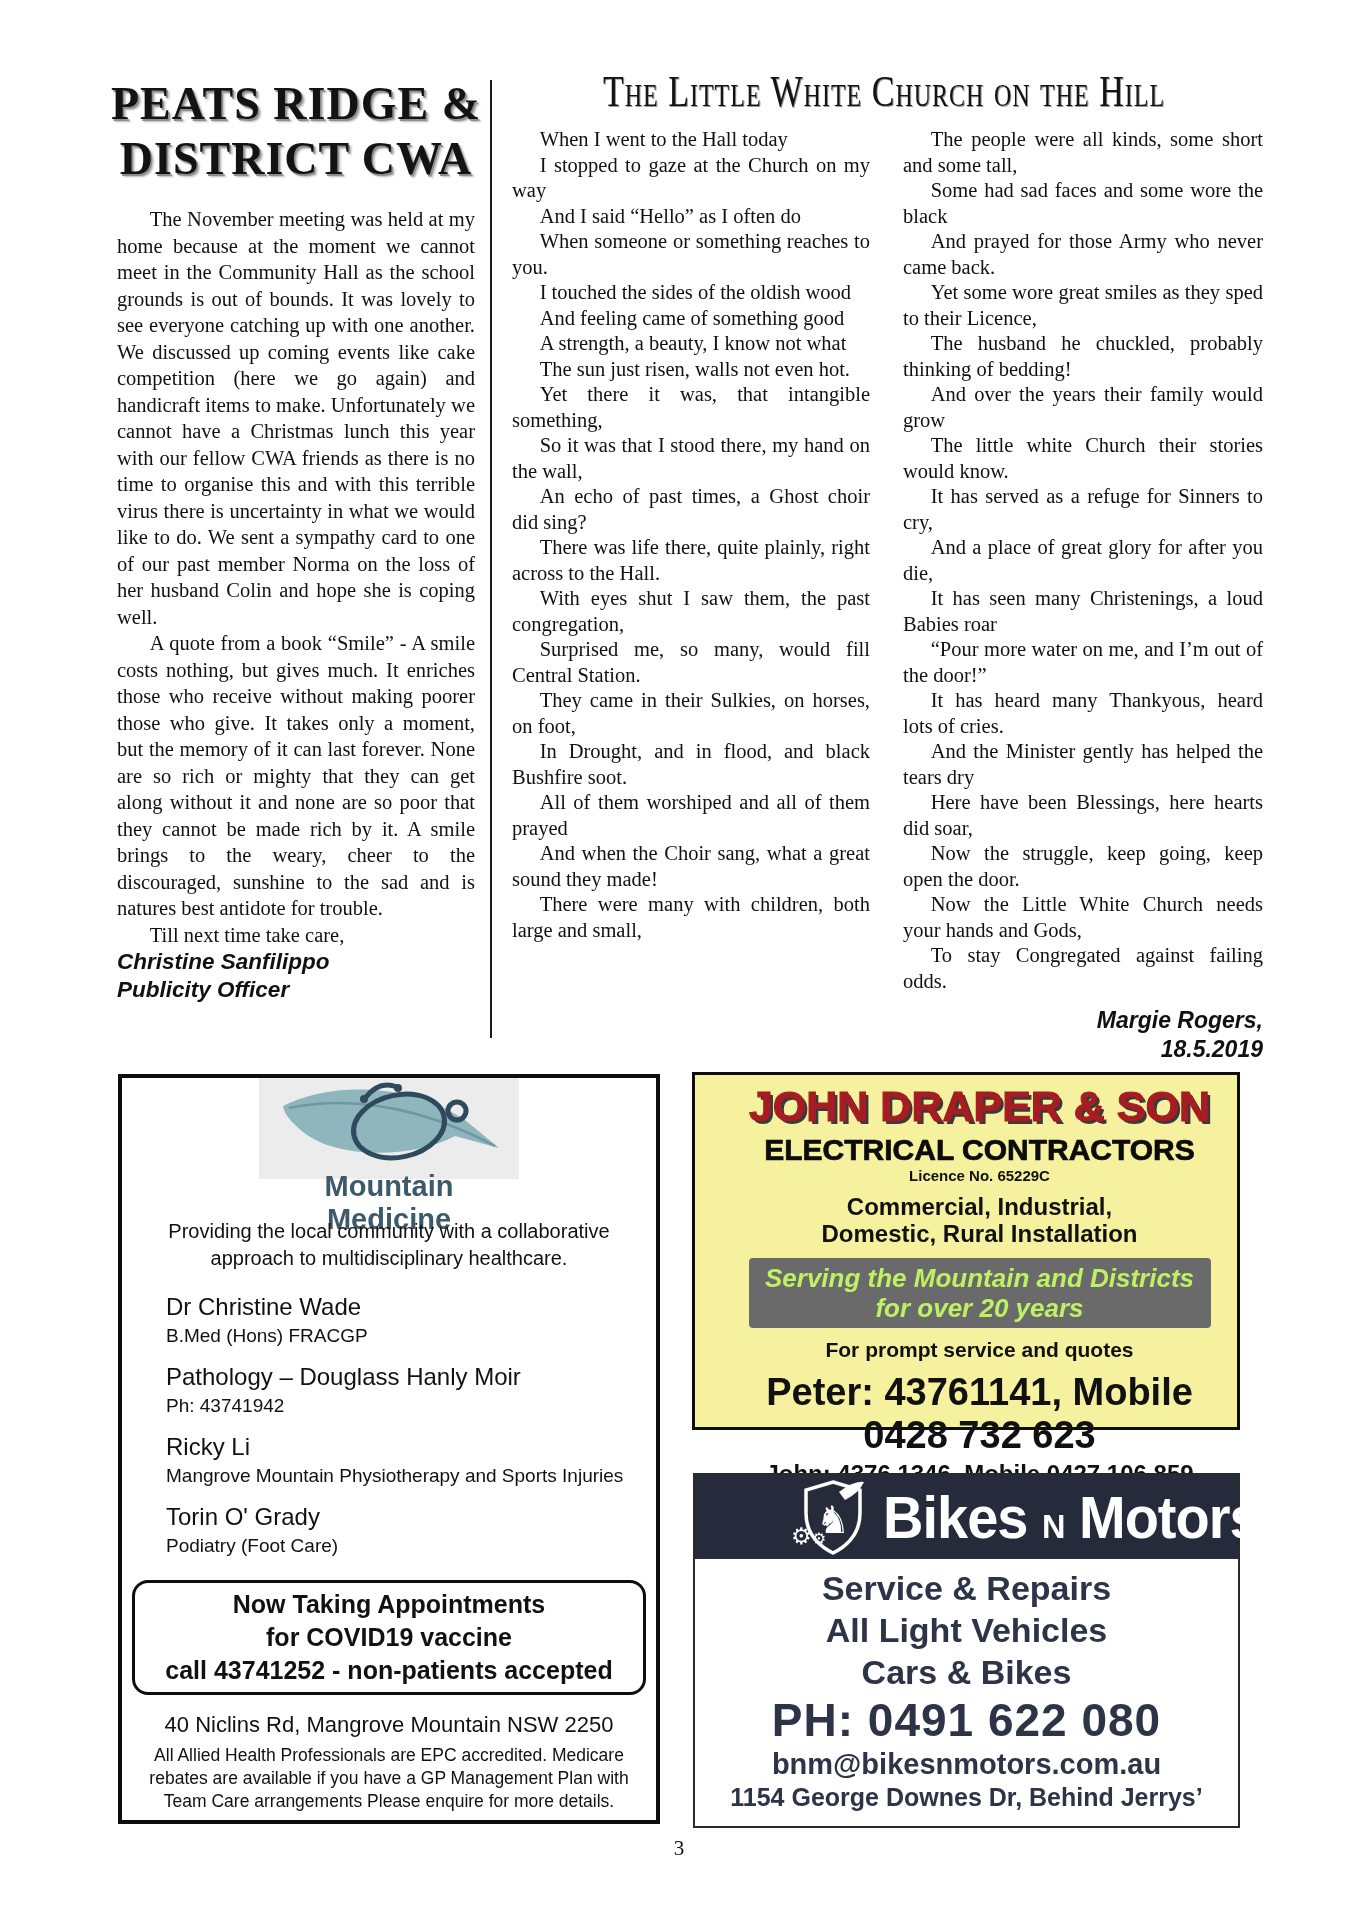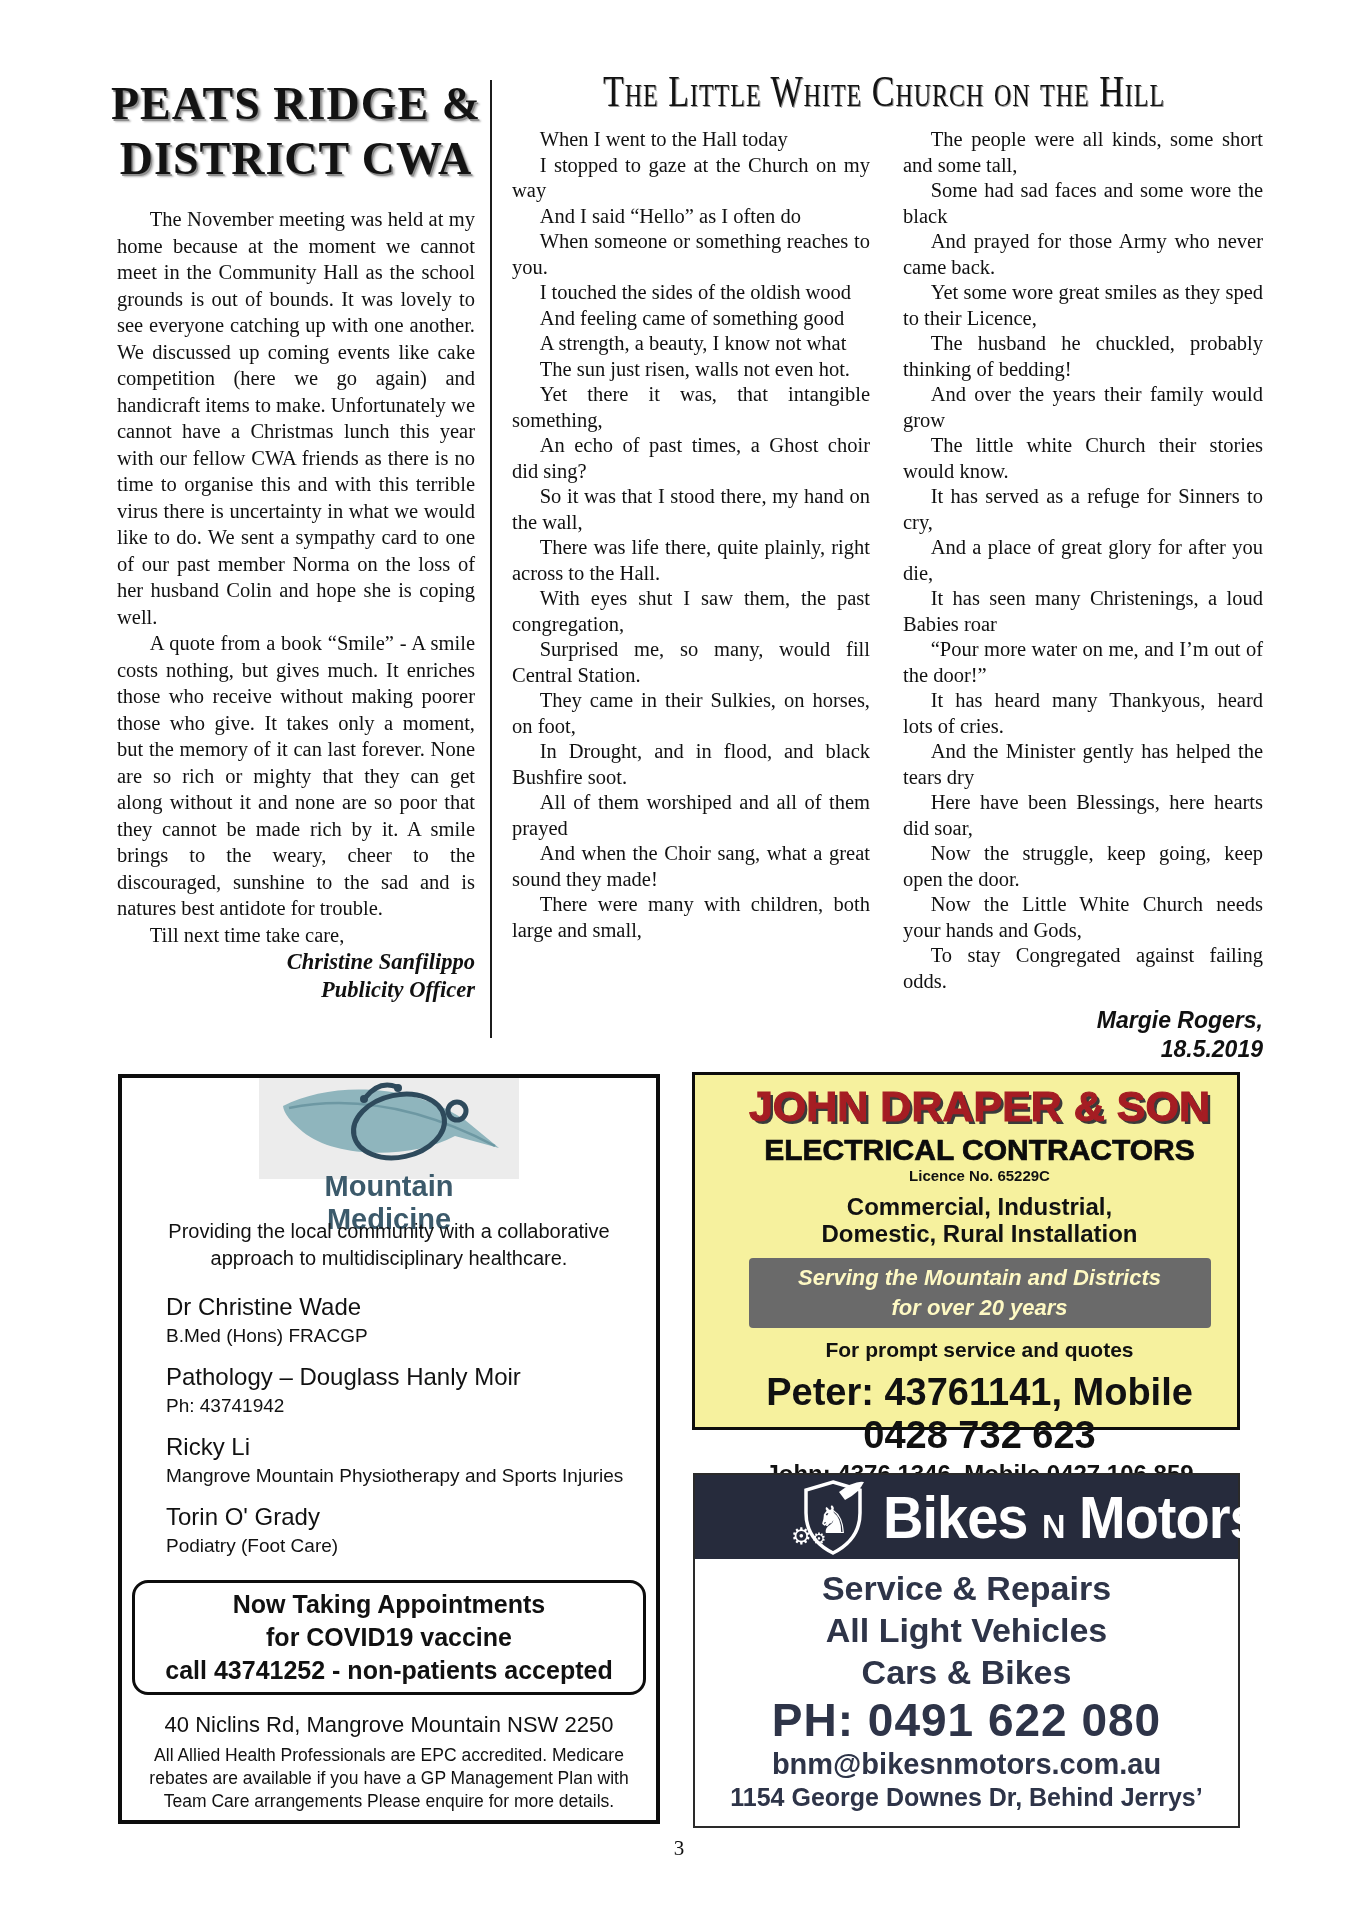--- a/index.html
+++ b/index.html
@@ -13,21 +13,21 @@
     position:absolute; left:100px; top:76px; width:392px;
     text-align:center; font-weight:bold; font-size:46px; line-height:55px;
     letter-spacing:1px; color:#131313;
     text-shadow:1.5px 1.5px 0 #8f8f8f, 3px 3px 2px #b9b9b9;
   }
   .cwa-body {
     position:absolute; left:117px; top:206px; width:358px;
     font-size:20.5px; line-height:26.5px; text-align:justify;
   }
   .cwa-body p { margin:0; text-indent:1.6em; }
-  .sig { text-align:right; font-family:Liberation Serif, serif;
+  .sig { text-align:left; font-family:Liberation Sans, sans-serif;
          font-style:italic; font-weight:bold; font-size:22.5px; line-height:28px; }
   .divider { position:absolute; left:490px; top:80px; width:2px; height:958px; background:#1c1c1c; }
   .poem-title {
     position:absolute; left:500px; top:66px; width:768px; text-align:center;
     font-variant:small-caps; font-size:34px; letter-spacing:1px; white-space:nowrap;
     transform:scaleY(1.32); transform-origin:top center; color:#131313;
     text-shadow:1px 1px 0 #9d9d9d;
   }
   .poem-col { position:absolute; top:127px; font-size:20.5px; line-height:25.5px; text-align:justify; }
   #pcol1 { left:512px; width:358px; }
@@ -56,21 +56,21 @@
   
   .jd-box { position:absolute; left:692px; top:1072px; width:548px; height:358px;
             box-sizing:border-box; border:3px solid #0d0d0d; background:#f6f19e;
             text-align:center; font-family:"Liberation Sans",sans-serif;padding-left:27px; }
   .jd-title { margin-top:7px; font-size:43px; font-weight:bold; color:#a51d23;
               -webkit-text-stroke:1.2px #a51d23; text-shadow:3px 3px 0 #3a3a3a; }
   .jd-sub { font-size:30px; font-weight:bold; color:#0c0c0c; -webkit-text-stroke:0.7px #0c0c0c; margin-top:2px; }
   .jd-lic { font-size:15px; font-weight:bold; }
   .jd-serv { font-size:24px; font-weight:bold; line-height:27px; margin-top:9px; }
   .jd-banner { margin:11px auto 0; width:462px; background:#6a6a6a; border-radius:4px;
-               color:#fef9c3; font-style:italic; font-weight:bold; font-size:22px; line-height:30px;
+               color:#bef264; font-style:italic; font-weight:bold; font-size:26px; line-height:30px;
                padding:5px 0; }
   .jd-prompt { font-size:21px; font-weight:bold; margin-top:10px; }
   .jd-phone1 { font-size:38px; font-weight:bold; margin-top:9px; }
   .jd-phone2 { font-size:24px; font-weight:bold; margin-top:3px; }
   
   .bnm-box { position:absolute; left:693px; top:1473px; width:547px; height:355px;
              box-sizing:border-box; border:2px solid #2a2a2a; background:#fff;
              text-align:center; font-family:"Liberation Sans",sans-serif; color:#2e3448; }
   .bnm-band { position:relative; height:84px; background:#262b3c; }
   .bnm-brand { position:absolute; left:188px; top:8px; color:#fff; font-size:56px; font-weight:bold;
@@ -113,22 +113,22 @@
     <div class="poem-col" id="pcol1">
         <div class="pl">When I went to the Hall today</div>
         <div class="pl">I stopped to gaze at the Church on my way</div>
         <div class="pl">And I said “Hello” as I often do</div>
         <div class="pl">When someone or something reaches to you.</div>
         <div class="pl">I touched the sides of the oldish wood</div>
         <div class="pl">And feeling came of something good</div>
         <div class="pl">A strength, a beauty, I know not what</div>
         <div class="pl">The sun just risen, walls not even hot.</div>
         <div class="pl">Yet there it was, that intangible something,</div>
+        <div class="pl">So it was that I stood there, my hand on the wall,</div>
         <div class="pl">An echo of past times, a Ghost choir did sing?</div>
-        <div class="pl">So it was that I stood there, my hand on the wall,</div>
         <div class="pl">There was life there, quite plainly, right across to the Hall.</div>
         <div class="pl">With eyes shut I saw them, the past congregation,</div>
         <div class="pl">Surprised me, so many, would fill Central Station.</div>
         <div class="pl">They came in their Sulkies, on horses, on foot,</div>
         <div class="pl">In Drought, and in flood, and black Bushfire soot.</div>
         <div class="pl">All of them worshiped and all of them prayed</div>
         <div class="pl">And when the Choir sang, what a great sound they made!</div>
         <div class="pl">There were many with children, both large and small,</div>
       </div>
     <div class="poem-col" id="pcol2">

